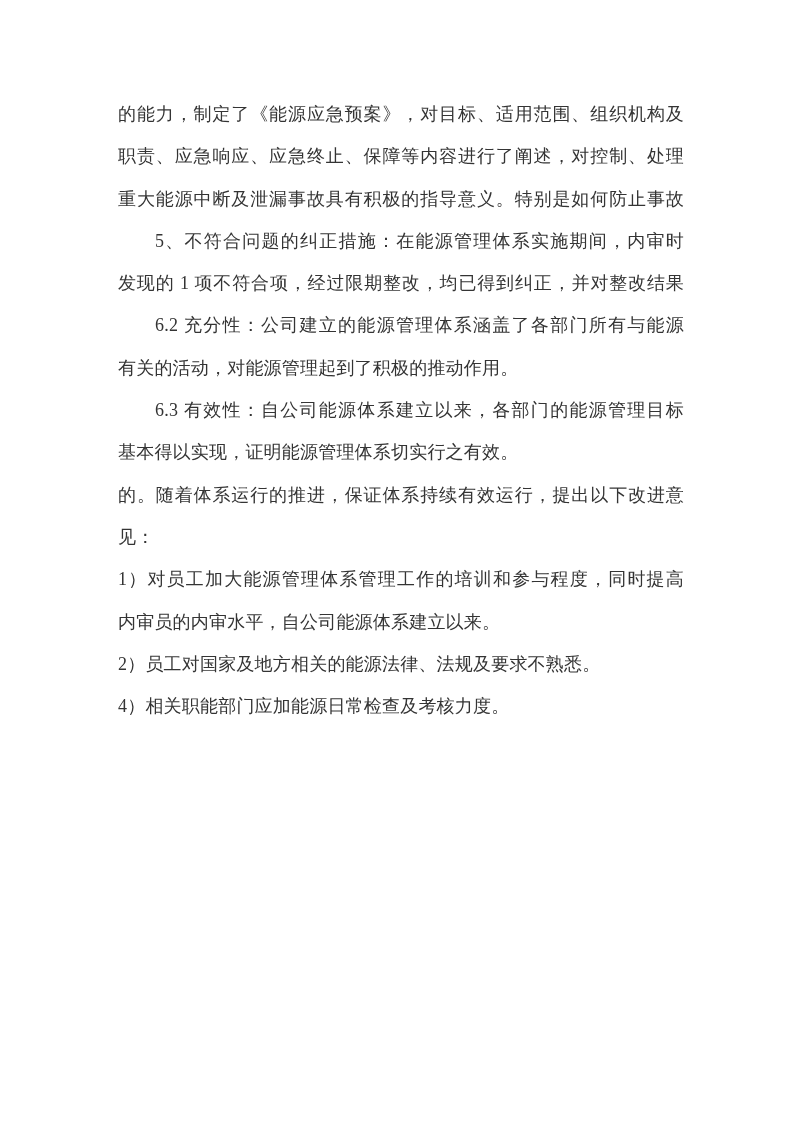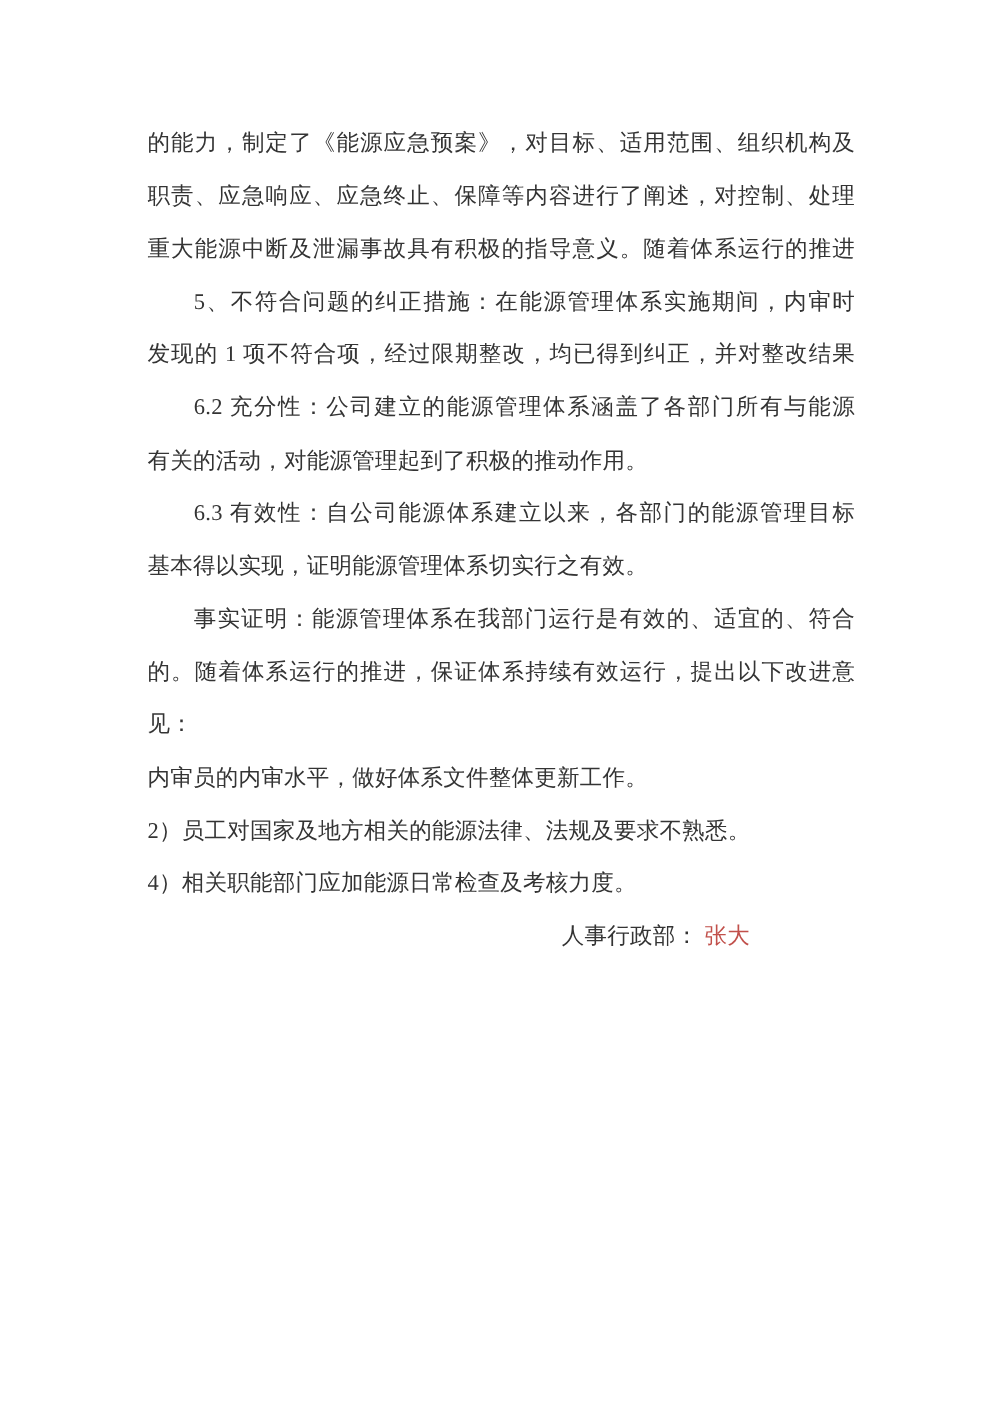--- a/index.html
+++ b/index.html
@@ -46,31 +46,28 @@
   }
 </style>
 </head>
 <body>
 
 <div class="page" style="background: rgb(255, 255, 255);">
   <div class="doc" style="color: rgb(52, 52, 52);">
     <div id="lines">
         <div class="line fill">的能力，制定了《能源应急预案》，对目标、适用范围、组织机构及</div>
         <div class="line fill">职责、应急响应、应急终止、保障等内容进行了阐述，对控制、处理</div>
-        <div class="line fill">重大能源中断及泄漏事故具有积极的指导意义。随着体系运行的推进</div>
+        <div class="line fill">重大能源中断及泄漏事故具有积极的指导意义。特别是如何防止事故</div>
         <div class="line fill indent">5、不符合问题的纠正措施：在能源管理体系实施期间，内审时</div>
         <div class="line fill">发现的 1 项不符合项，经过限期整改，均已得到纠正，并对整改结果</div>
         <div class="line fill indent">6.2 充分性：公司建立的能源管理体系涵盖了各部门所有与能源</div>
         <div class="line">有关的活动，对能源管理起到了积极的推动作用。</div>
         <div class="line fill indent">6.3 有效性：自公司能源体系建立以来，各部门的能源管理目标</div>
         <div class="line">基本得以实现，证明能源管理体系切实行之有效。</div>
-        <div class="line fill indent">事实证明：能源管理体系在我部门运行是有效的、适宜的、符合</div>
         <div class="line fill">的。随着体系运行的推进，保证体系持续有效运行，提出以下改进意</div>
         <div class="line">见：</div>
-        <div class="line">内审员的内审水平，做好体系文件整体更新工作。</div>
+        <div class="line fill">1）对员工加大能源管理体系管理工作的培训和参与程度，同时提高</div>
+        <div class="line">内审员的内审水平，自公司能源体系建立以来。</div>
         <div class="line">2）员工对国家及地方相关的能源法律、法规及要求不熟悉。</div>
         <div class="line">4）相关职能部门应加能源日常检查及考核力度。</div>
       </div>
-    <div class="signature-line">
-      <span>人事行政部：</span><span class="signature-name" style="color: rgb(193, 80, 75);">张大</span>
-    </div>
   </div>
 </div>
 
 </body></html>

